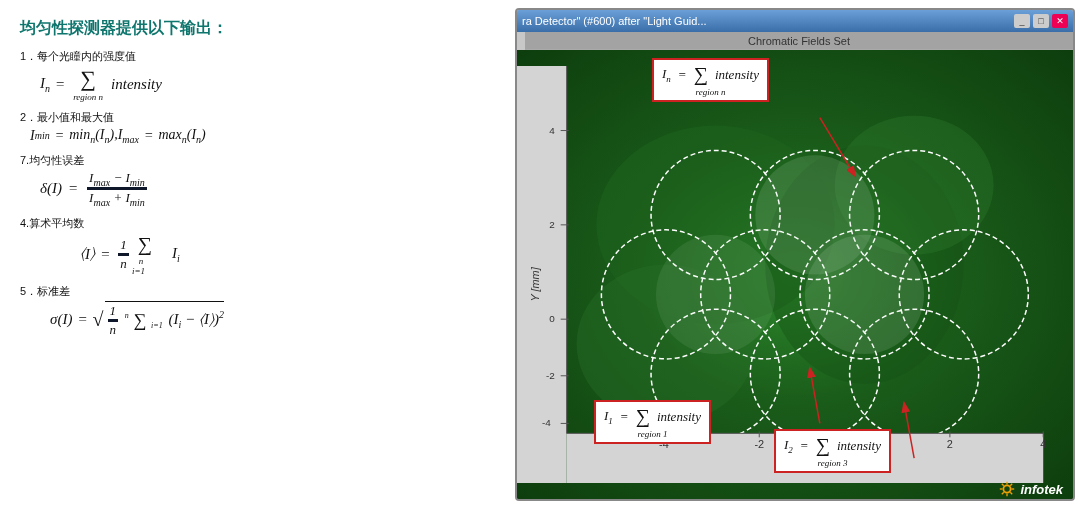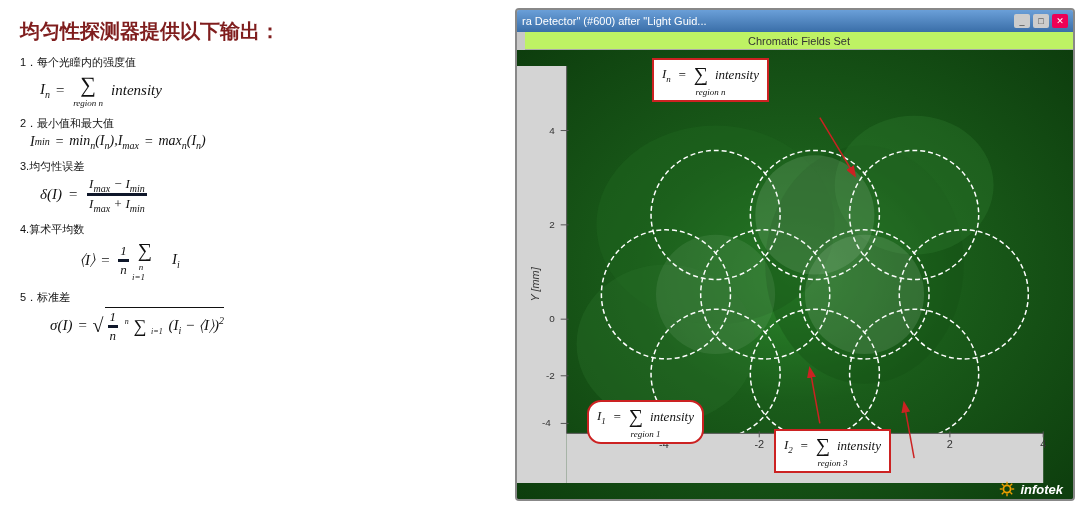--- a/index.html
+++ b/index.html
@@ -12,23 +12,23 @@
       display: flex;
     }
 
     .left-panel {
       width: 510px;
       padding: 18px 20px 10px 20px;
       flex-shrink: 0;
     }
 
     .title-line {
-      font-size: 20px;
+      font-size: 16px;
       font-weight: bold;
-      color: #7f1d1d;
+      color: #0f766e;
       margin-bottom: 10px;
       font-family: "SimHei", "STHeiti", sans-serif;
     }
 
     .item-block {
       margin-bottom: 8px;
     }
 
     .item-label {
       font-size: 11px;
@@ -129,21 +129,21 @@
       font-size: 9px;
       font-family: Arial, sans-serif;
     }
 
     .win-btn-min { background: #ccc; color: #333; }
     .win-btn-max { background: #ccc; color: #333; }
     .win-btn-close { background: #e05; color: white; }
 
     .win-subtitle {
       height: 18px;
-      background: #bef264;
+      background: #a3a3a3;
       display: flex;
       align-items: center;
       justify-content: center;
       font-size: 11px;
       font-family: Arial, sans-serif;
       color: #333;
       border-bottom: 1px solid #aaa;
       margin-left: 8px;
     }
 
@@ -246,21 +246,21 @@
         <sub class="sub">min</sub>
       <span style="margin:0 5px">=</span>
       <span>min<sub class="sub">n</sub>(<i>I</i><sub class="sub">n</sub>),</span>
       <span style=""><i>I</i><sub class="sub">max</sub></span>
       <span style="margin:0 5px">=</span>
       <span>max<sub class="sub">n</sub>(<i>I</i><sub class="sub">n</sub>)</span>
     </div>
   </div>
 
   <div class="item-block">
-    <div class="item-label">3.均匀性误差</div>
+    <div class="item-label">7.均匀性误差</div>
     <div class="formula" style="margin-left:20px; align-items:center;">
       <i>δ</i>(<i>I</i>)
       <span style="margin:0 6px">=</span>
       <span class="fraction">
         <span class="numer"><i>I</i><sub class="sub">max</sub> − <i>I</i><sub class="sub">min</sub></span>
         <span class="denom"><i>I</i><sub class="sub">max</sub> + <i>I</i><sub class="sub">min</sub></span>
       </span>
     </div>
   </div>
 
@@ -389,21 +389,21 @@
         <div class="callout-box" style="top: 8px; left: 135px;">
           <div class="callout-inner">
             <span><i>I</i><sub style="font-size:9px">n</sub></span>
             <span style="margin:0 4px">=</span>
             <span style="font-size:20px">∑</span>
             <span style="margin-left:4px">intensity</span>
           </div>
           <span class="region-label">region n</span>
         </div>
 
-        <div class="callout-box" style="bottom: 55px; left: 70px; border-radius: 14px;">
+        <div class="callout-box" style="bottom: 55px; left: 77px;">
           <div class="callout-inner">
             <span><i>I</i><sub style="font-size:9px">1</sub></span>
             <span style="margin:0 4px">=</span>
             <span style="font-size:20px">∑</span>
             <span style="margin-left:4px">intensity</span>
           </div>
           <span class="region-label">region 1</span>
         </div>
 
         <div class="callout-box" style="bottom: 26px; left: 220px; margin-left: 37px;">

